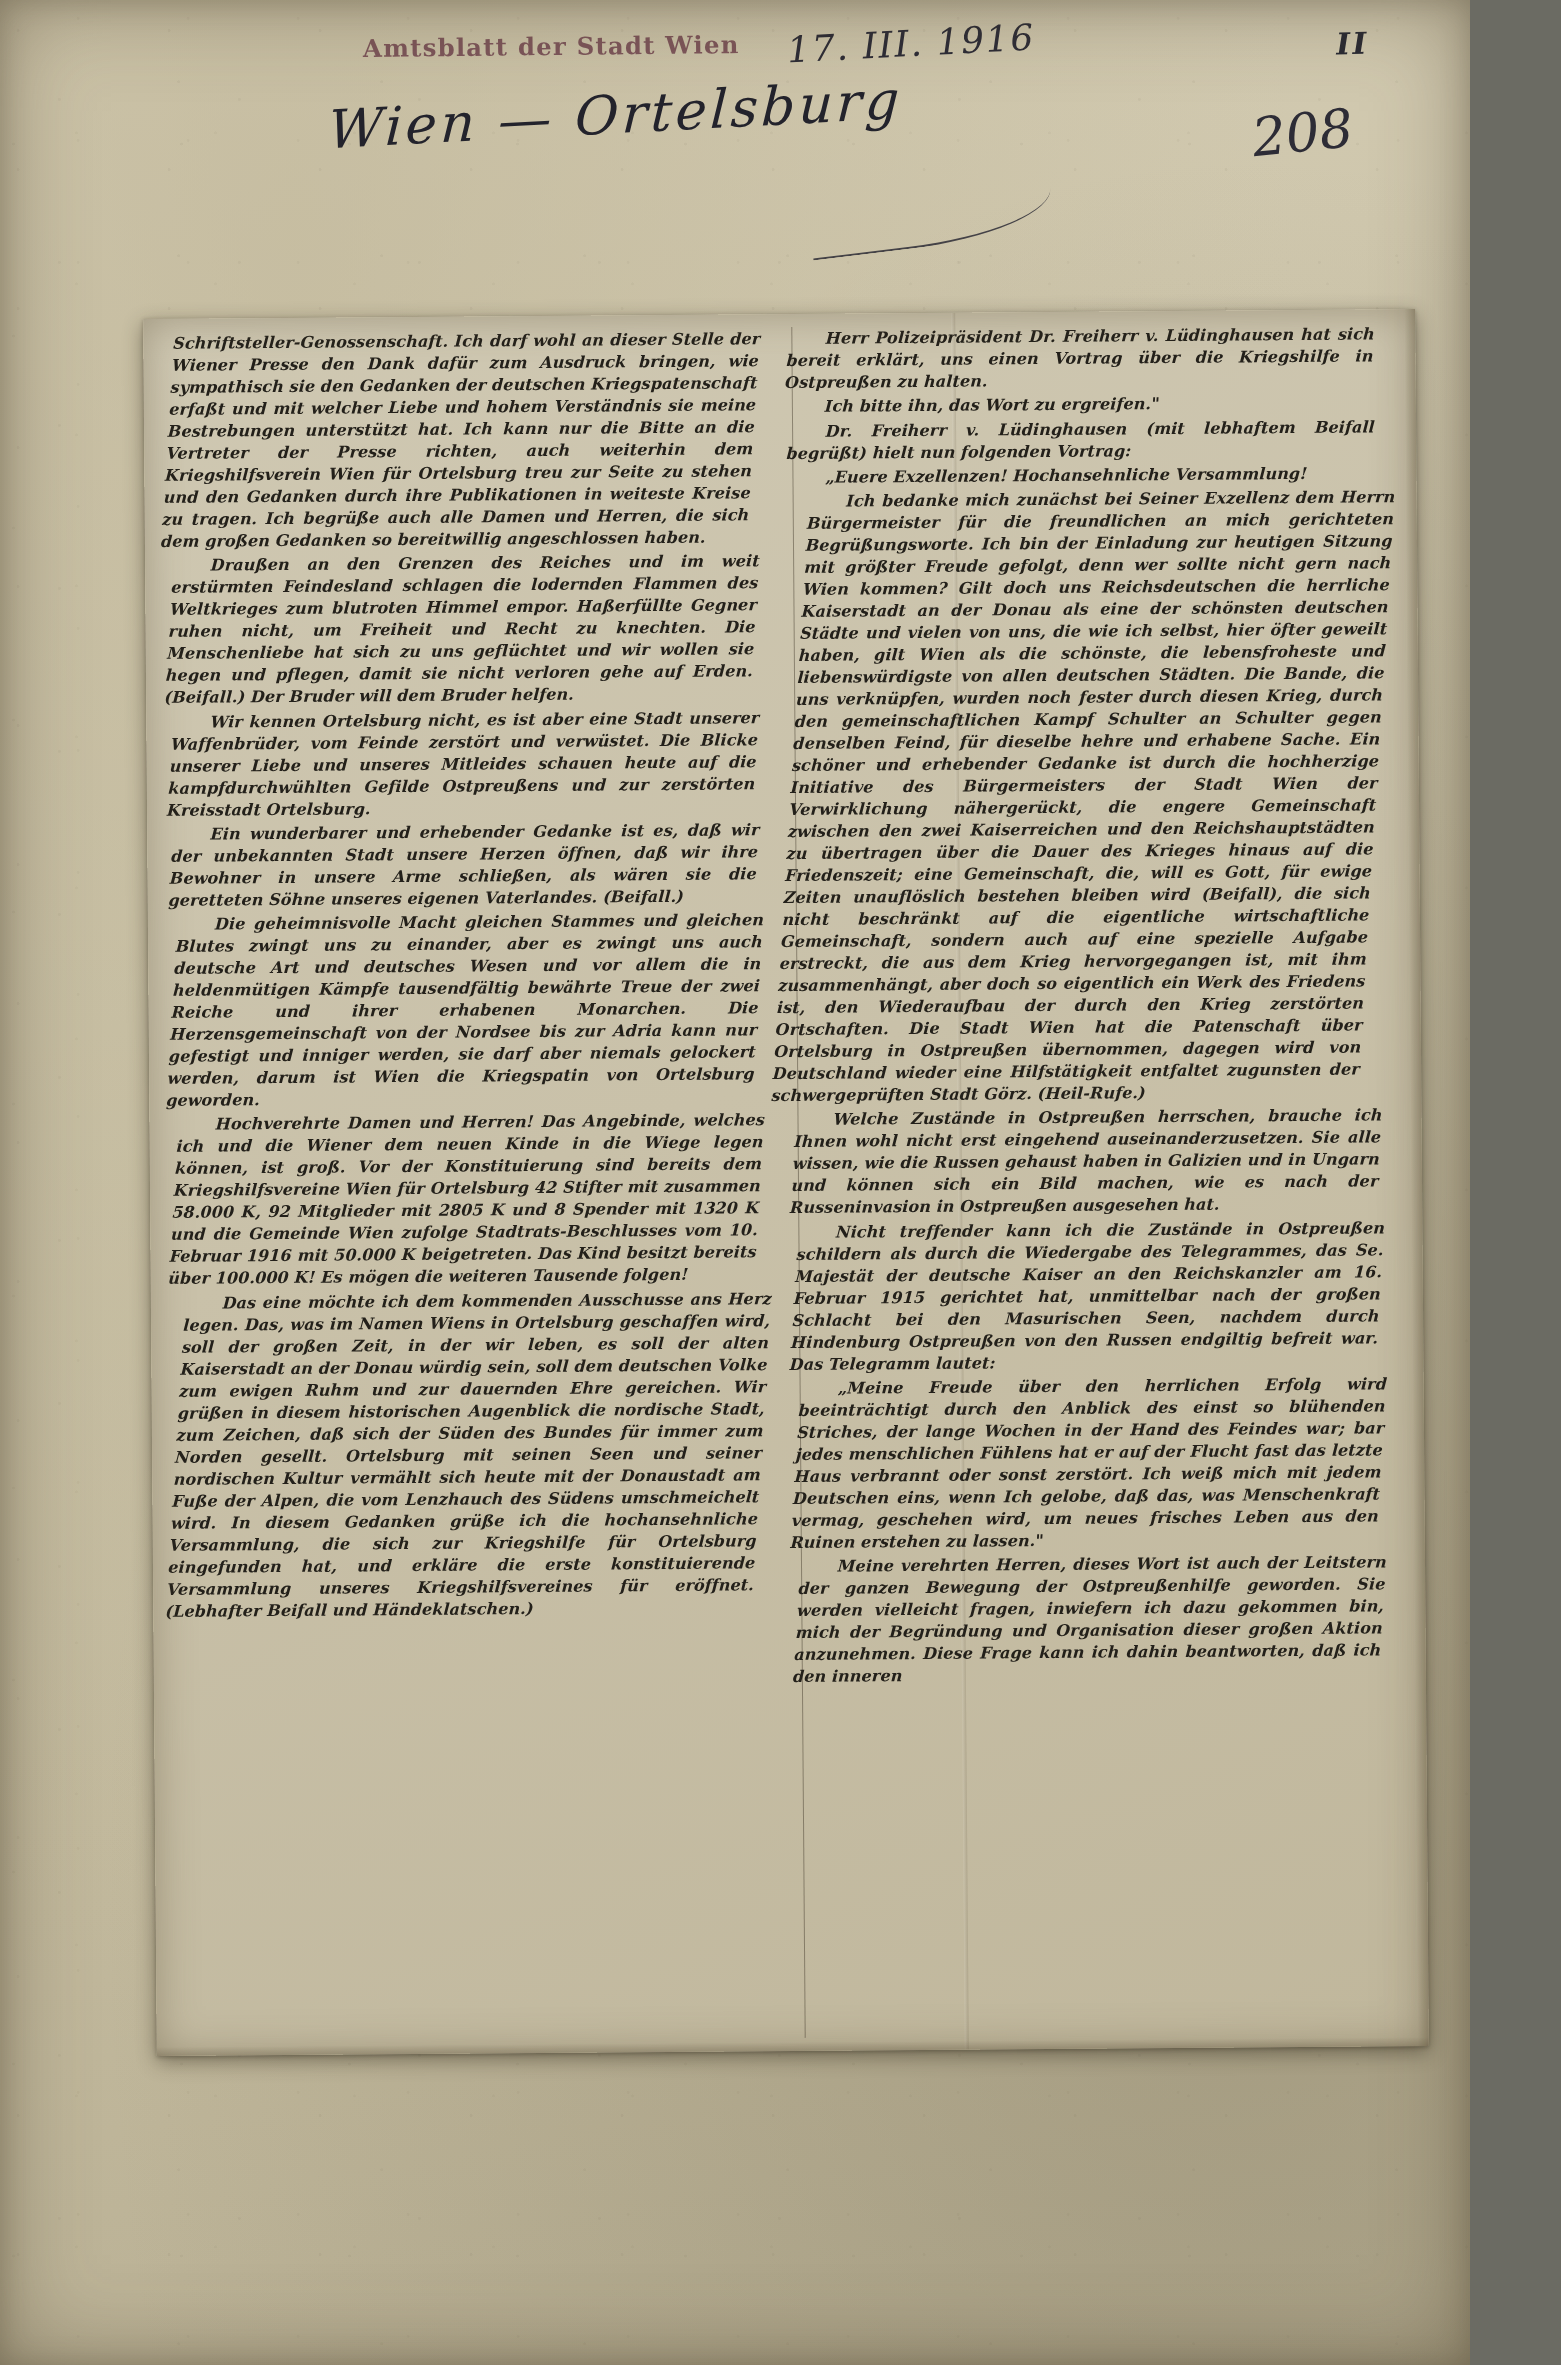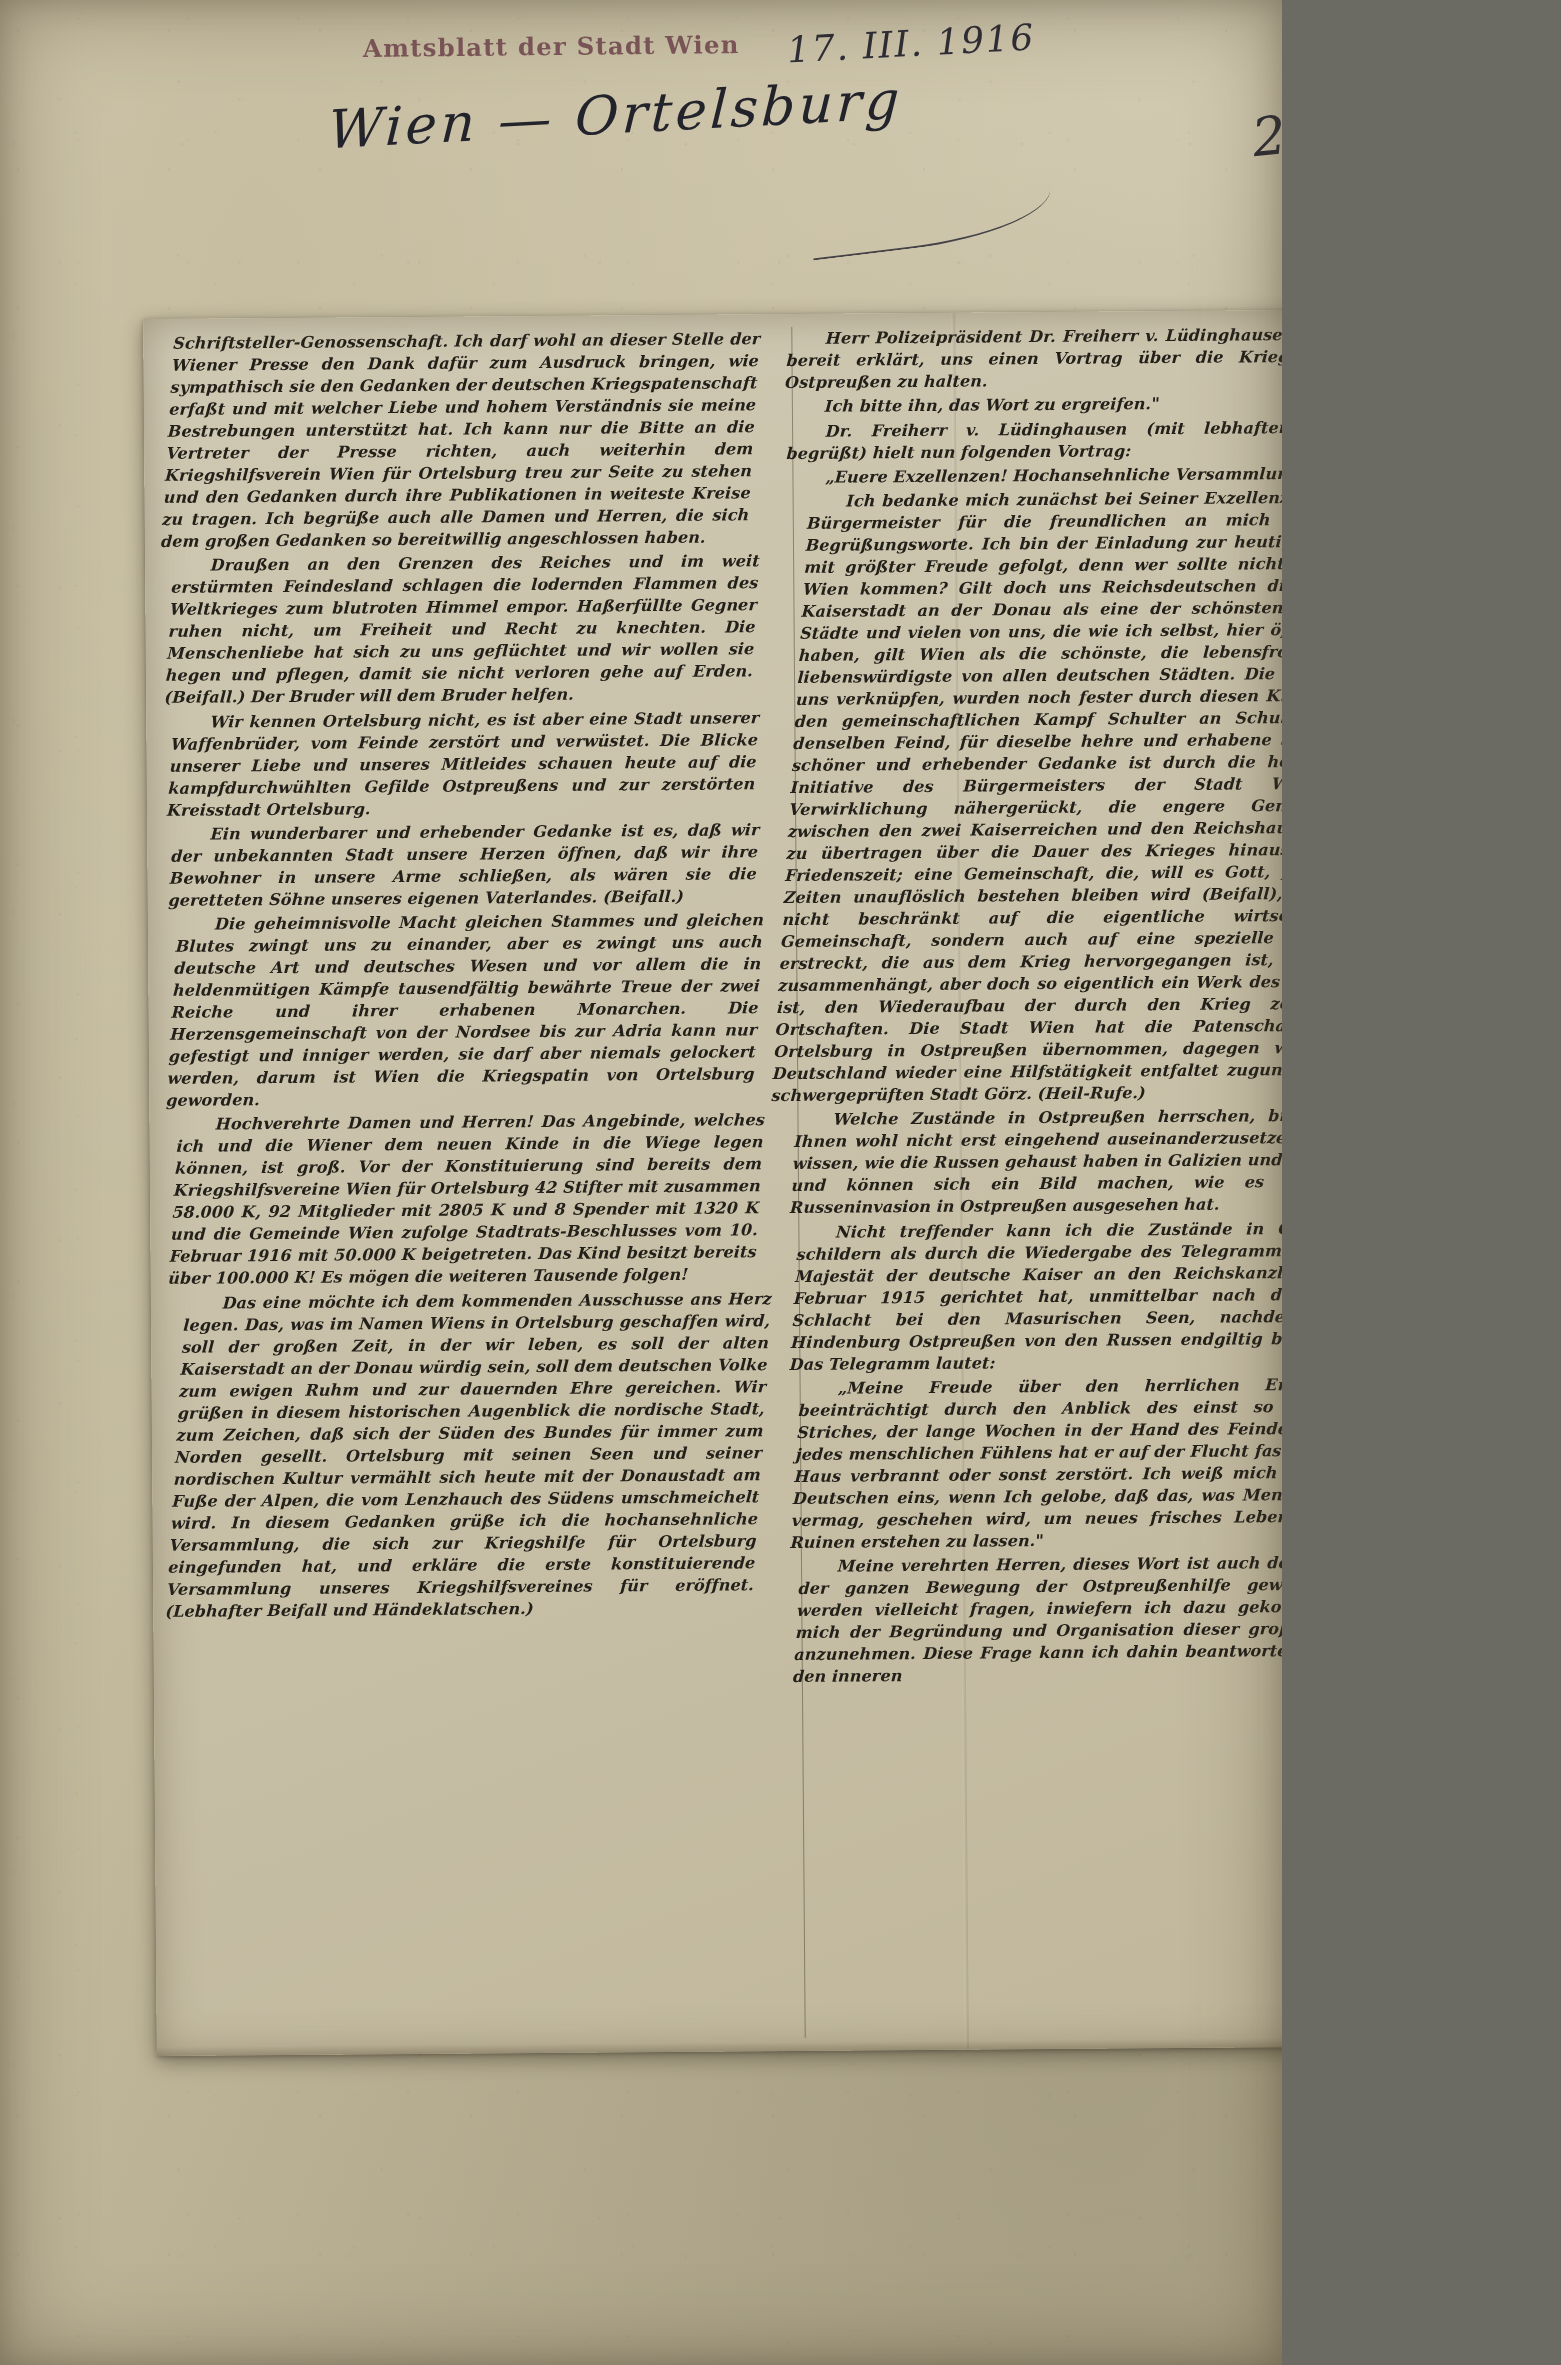--- a/index.html
+++ b/index.html
@@ -5,21 +5,21 @@
   html, body {
     margin: 0;
     padding: 0;
     background: #6b6b63;
   }
   body {
     font-family: "DejaVu Serif", serif;
   }
   .page {
     position: relative;
-    width: 1282px;
+    width: 1470px;
     height: 2366px;
     overflow: hidden;
     background: #cfc7ae;
     background-image:
       radial-gradient(ellipse at 20% 10%, rgba(190,180,150,0.55), transparent 60%),
       radial-gradient(ellipse at 85% 80%, rgba(120,112,88,0.35), transparent 65%),
       linear-gradient(170deg, #d3cbb2 0%, #cac2a7 40%, #c2b99d 70%, #b8af93 100%);
   }
   
   .grain {

